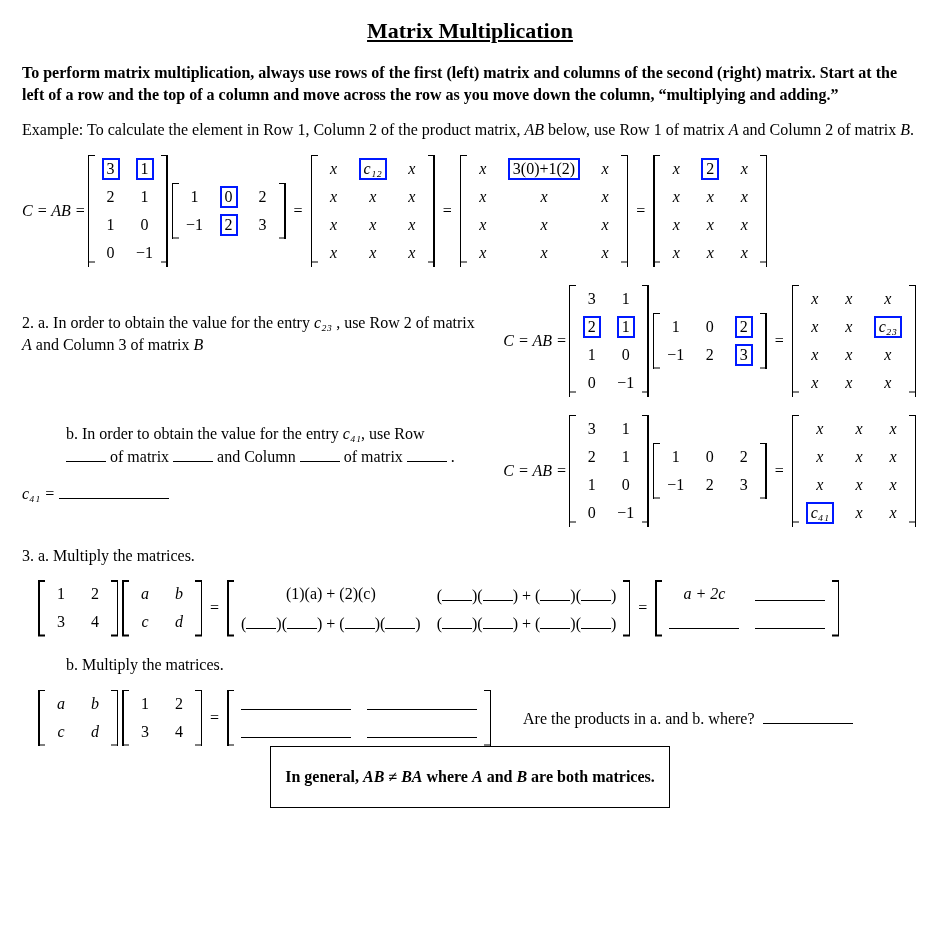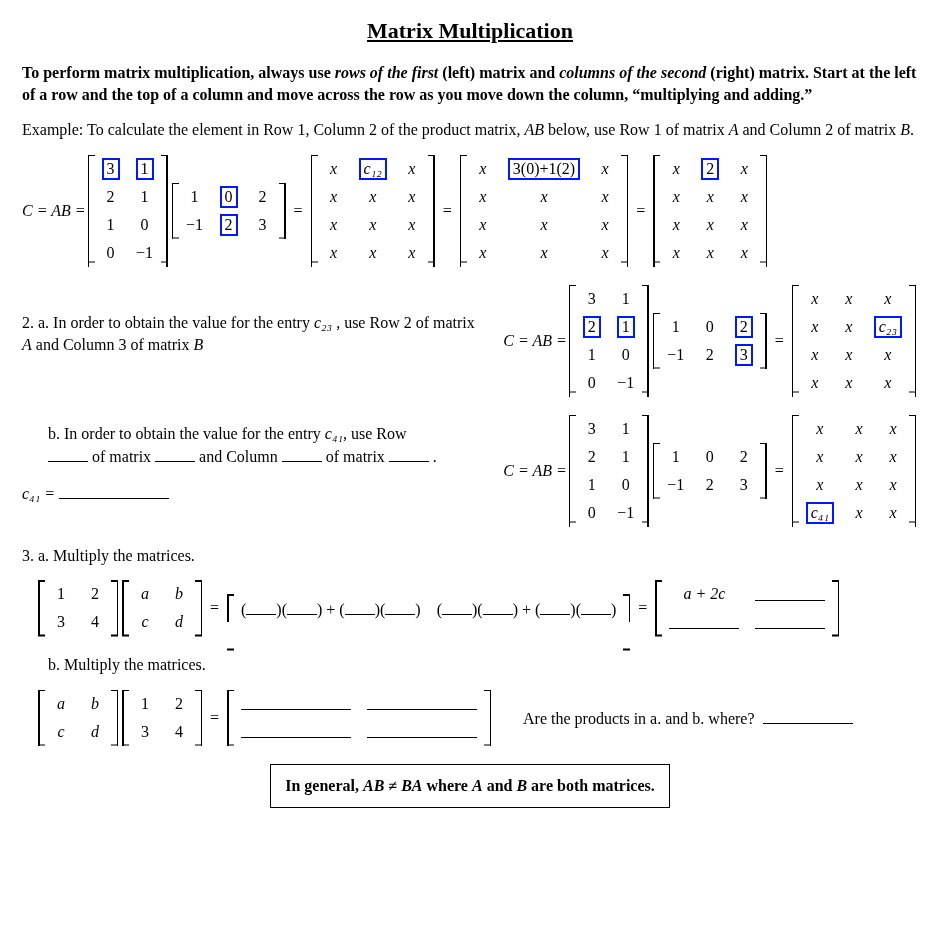--- a/index.html
+++ b/index.html
@@ -15,21 +15,21 @@
   h1.title {
     text-align: center;
     font-size: 22px;
     margin: 6px 0 18px 0;
     text-decoration: underline;
   }
   .bold { font-weight: normal; }
   .ital { font-style: italic; }
   .para { margin: 0 0 14px 0; line-height: 1.35; }
   .intro-bold { font-weight: bold; }
-  .intro-bolditalic { font-weight: bold; font-style: italic; }
+  .intro-bolditalic { font-weight: bold; }
 
   .row { display:flex; align-items:center; }
   .matrix { display:inline-flex; align-items:center; margin:0 2px; vertical-align:middle; }
   .bracket {
     font-family: Arial, sans-serif;
     align-self: stretch;
     width: 6px;
     position: relative;
   }
   .bracket::before, .bracket::after { content:""; position:absolute; background:#000; }
@@ -60,28 +60,28 @@
     height:1em;
     vertical-align:baseline;
   }
   .blank.w30 { width:30px; }
   .blank.w40 { width:40px; }
   .blank.w70 { width:70px; }
   .blank.w90 { width:90px; }
   .blank.w110 { width:110px; }
 
   .indent { margin-left:14px; }
-  .indent2 { margin-left:26px; }
+  .indent2 { margin-left:44px; }
 
   .box-rule {
     border:1.5px solid #000;
     display:inline-block;
-    padding:12px 14px;
+    padding:21px 14px;
     font-weight:bold;
-    margin-top:18px;
+    margin-top:0;
   }
   .center { text-align:center; }
 
   .mtx td .cell-content { display:inline-block; }
 
   .mtx td.boxed .cell-content { border:2px solid #0019ff; padding:0 3px; }
 
   .nowrap { white-space:nowrap; }
 </style>
 </head>
@@ -441,20 +441,24 @@
         </table>
       <span class="bracket right" style="--bh:56px;"></span>
     </span>
     <span class="eq">=</span>
 
     <span class="matrix" style="--bh:56px;">
       <span class="bracket left" style="--bh:56px;"></span>
       <table class="mtx">
           <tbody>
         <tr>
+          <td class="upright"><span class="cell-content">(1)(a) + (2)(c)</span></td>
+          <td class="upright nowrap"><span class="cell-content">(<span class="blank w30"></span>)(<span class="blank w30"></span>) + (<span class="blank w30"></span>)(<span class="blank w30"></span>)</span></td>
+        </tr>
+        <tr>
           <td class="upright nowrap"><span class="cell-content">(<span class="blank w30"></span>)(<span class="blank w30"></span>) + (<span class="blank w30"></span>)(<span class="blank w30"></span>)</span></td>
           <td class="upright nowrap"><span class="cell-content">(<span class="blank w30"></span>)(<span class="blank w30"></span>) + (<span class="blank w30"></span>)(<span class="blank w30"></span>)</span></td>
         </tr>
       </tbody>
         </table>
       <span class="bracket right" style="--bh:56px;"></span>
     </span>
     <span class="eq">=</span>
 
     <span class="matrix" style="--bh:56px;">

